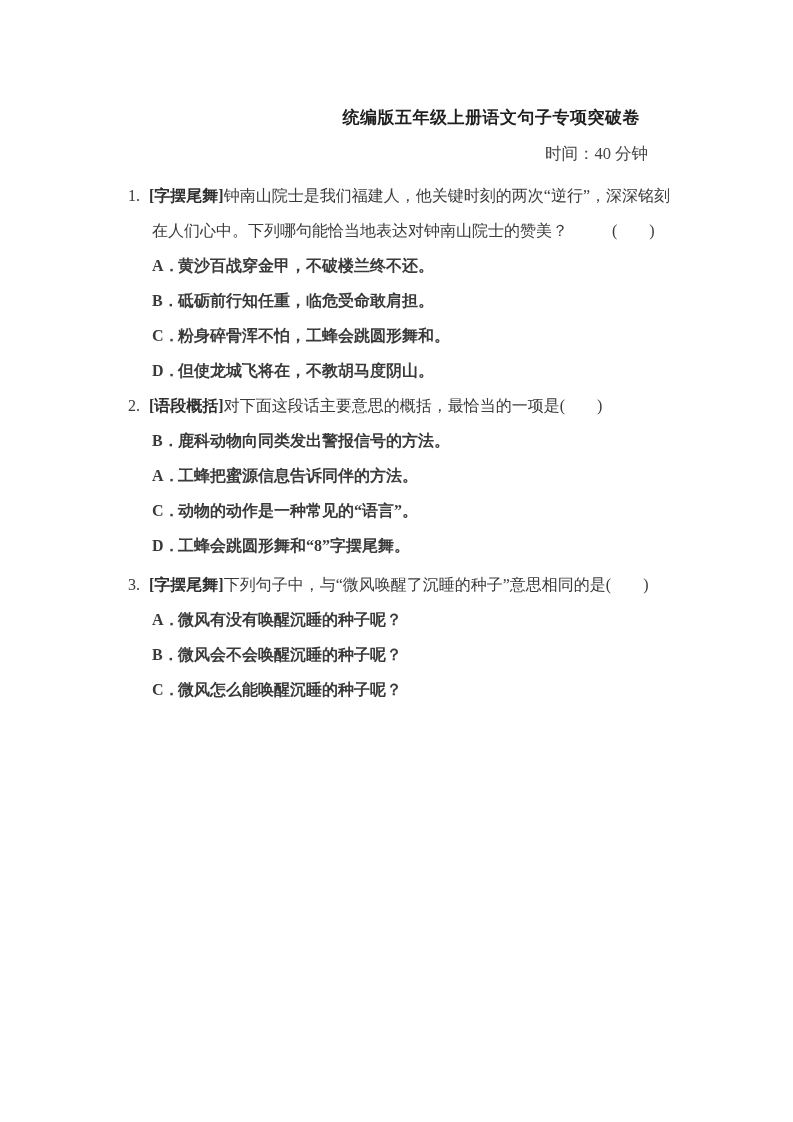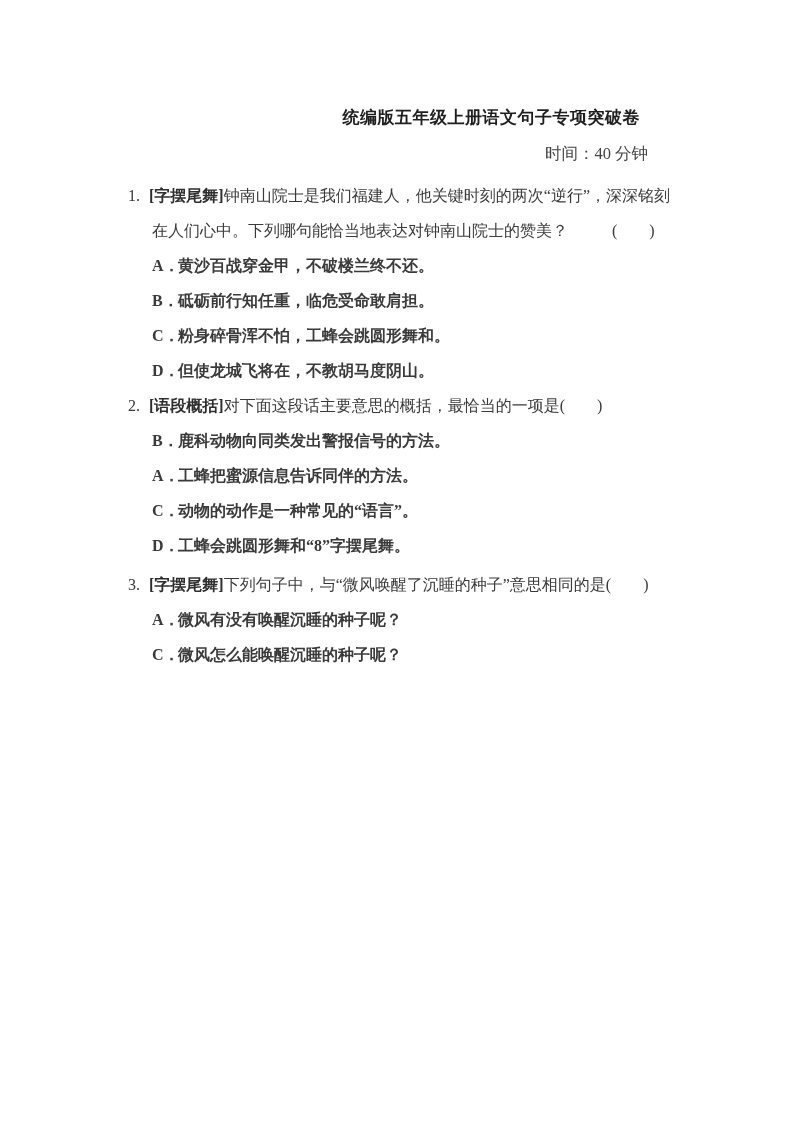--- a/index.html
+++ b/index.html
@@ -115,17 +115,18 @@
       <li class="option"><span class="olabel">A．</span><span>工蜂把蜜源信息告诉同伴的方法。</span></li>
       <li class="option"><span class="olabel">C．</span><span>动物的动作是一种常见的“语言”。</span></li>
       <li class="option"><span class="olabel">D．</span><span>工蜂会跳圆形舞和“8”字摆尾舞。</span></li>
     </ul>
   </section>
 
   <section class="q3">
     <p class="qline"><span class="qnum">3.</span><span class="qtag">[字摆尾舞]</span><span>下列句子中，与“微风唤醒了沉睡的种子”意思相同的是</span><span class="paren">(　　)</span></p>
     <ul class="options">
       <li class="option"><span class="olabel">A．</span><span>微风有没有唤醒沉睡的种子呢？</span></li>
+      <li class="option"><span class="olabel">B．</span><span>微风会不会唤醒沉睡的种子呢？</span></li>
       <li class="option"><span class="olabel">C．</span><span>微风怎么能唤醒沉睡的种子呢？</span></li>
     </ul>
   </section>
 
 </div>
 
 </body></html>

